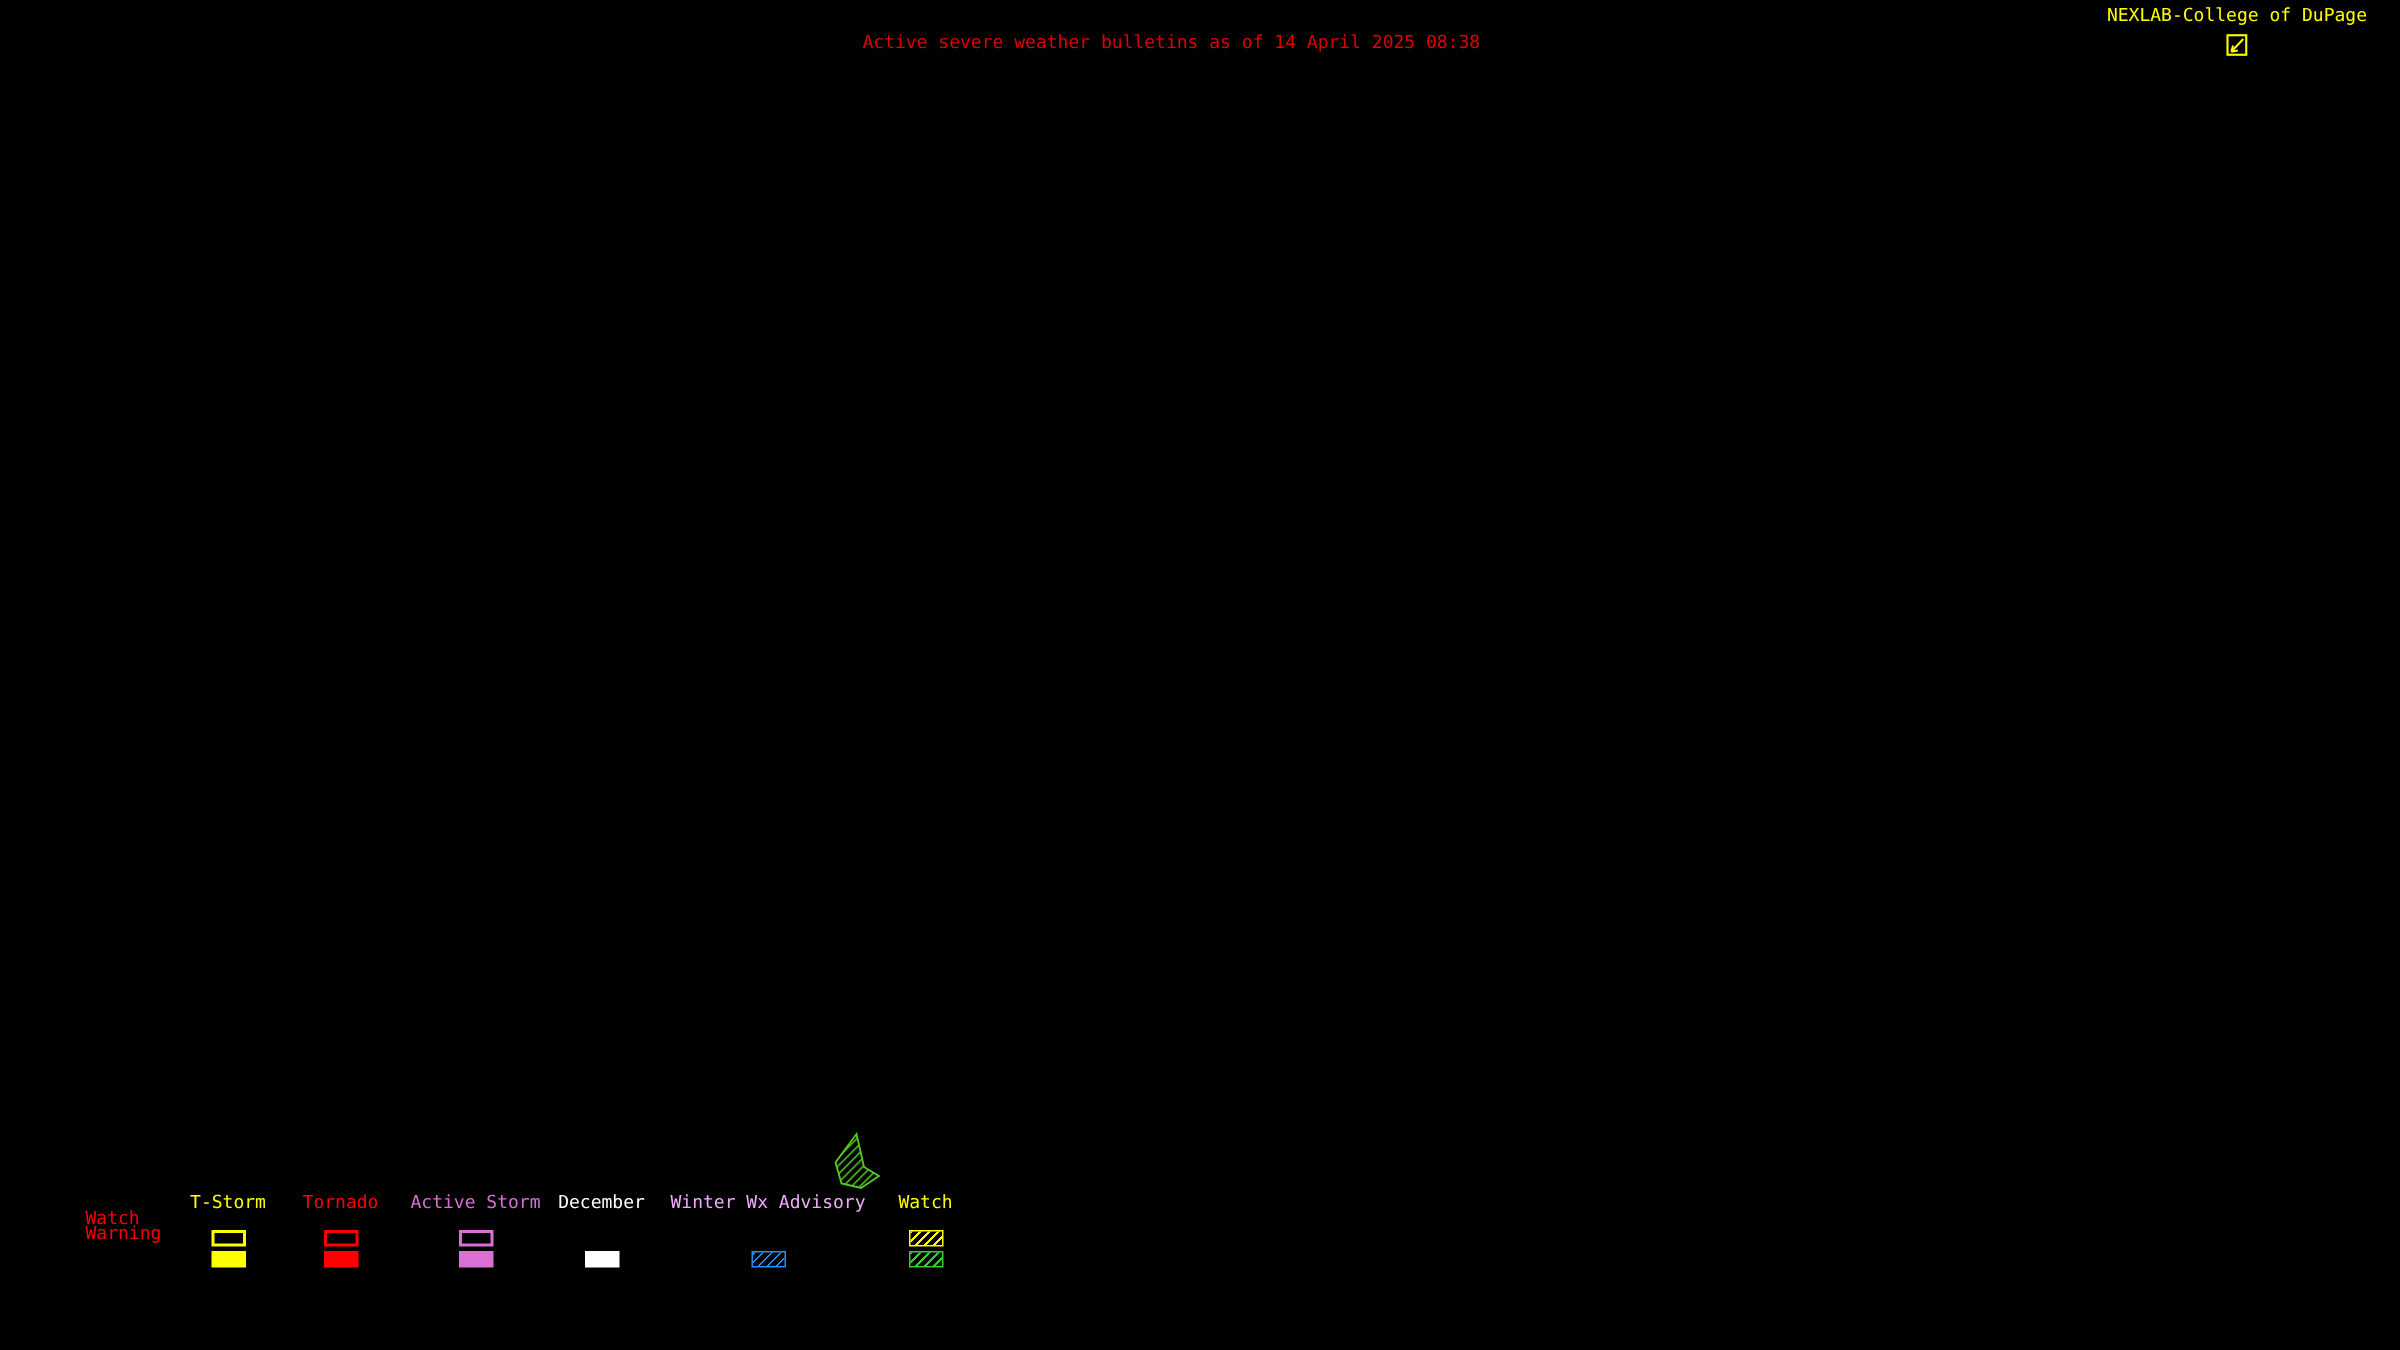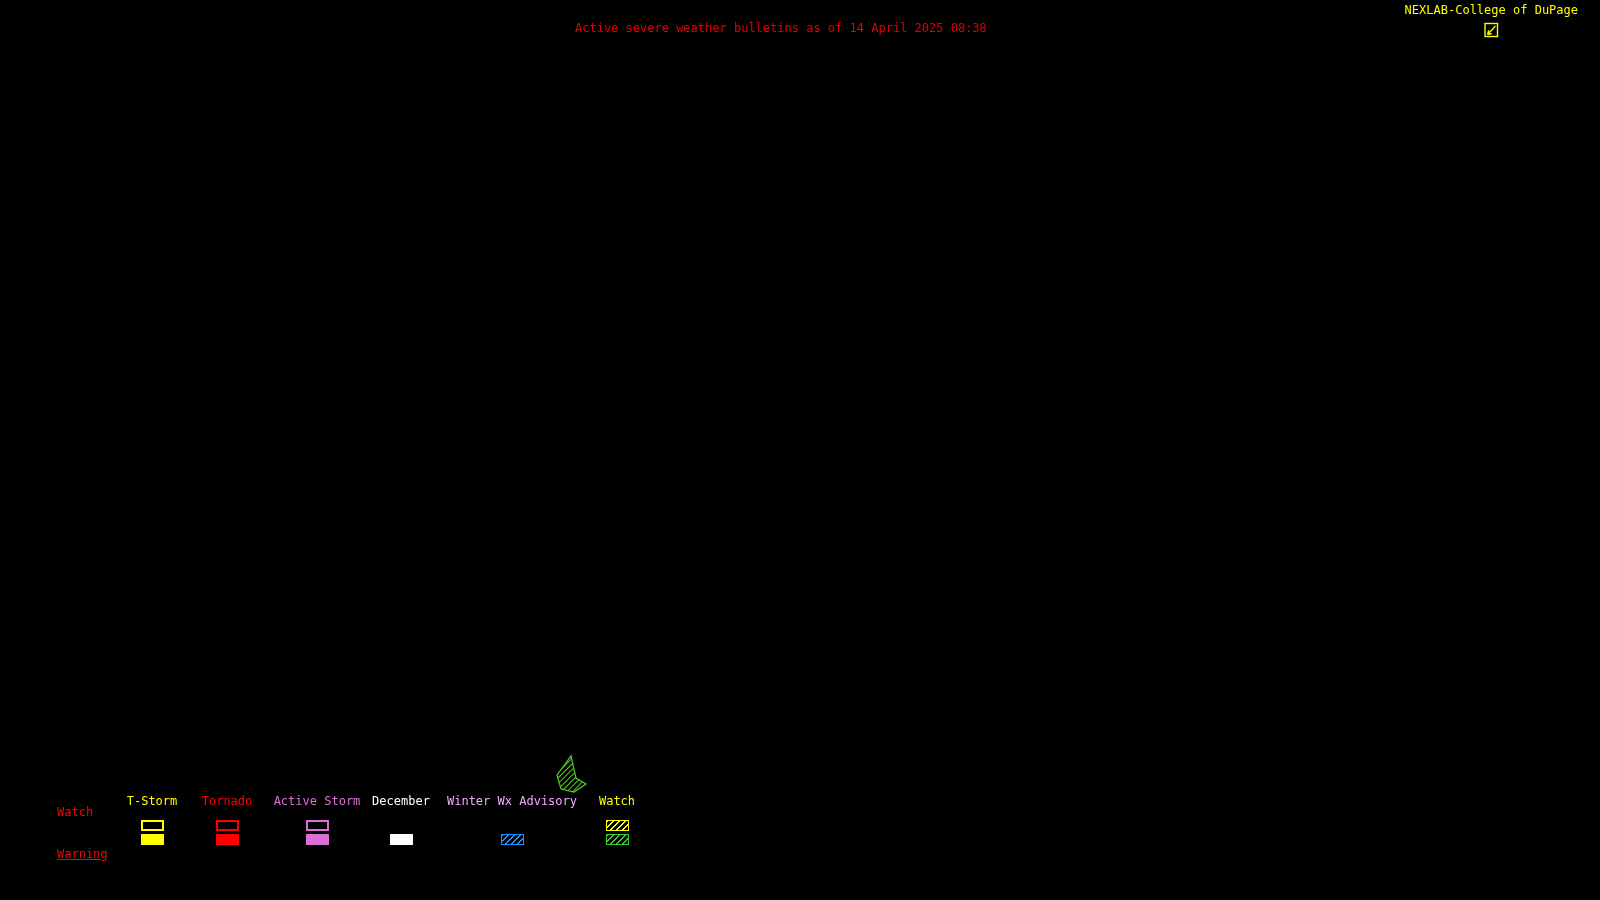--- a/index.html
+++ b/index.html
@@ -40,21 +40,21 @@
     top: 754px;
     width: 36px;
     height: 40px;
   }
   
   .legend-row-label {
     position: absolute;
     left: 57px;
   }
   #legend-watch-label   { top: 806px; }
-  #legend-warning-label { top: 848px; text-decoration: underline; }
+  #legend-warning-label { top: 816px; }
   .legend-col {
     position: absolute;
     top: 795px;
     width: 160px;
     text-align: center;
   }
   .legend-col .legend-label {
     height: 13px;
     margin-bottom: 12px;
   }

